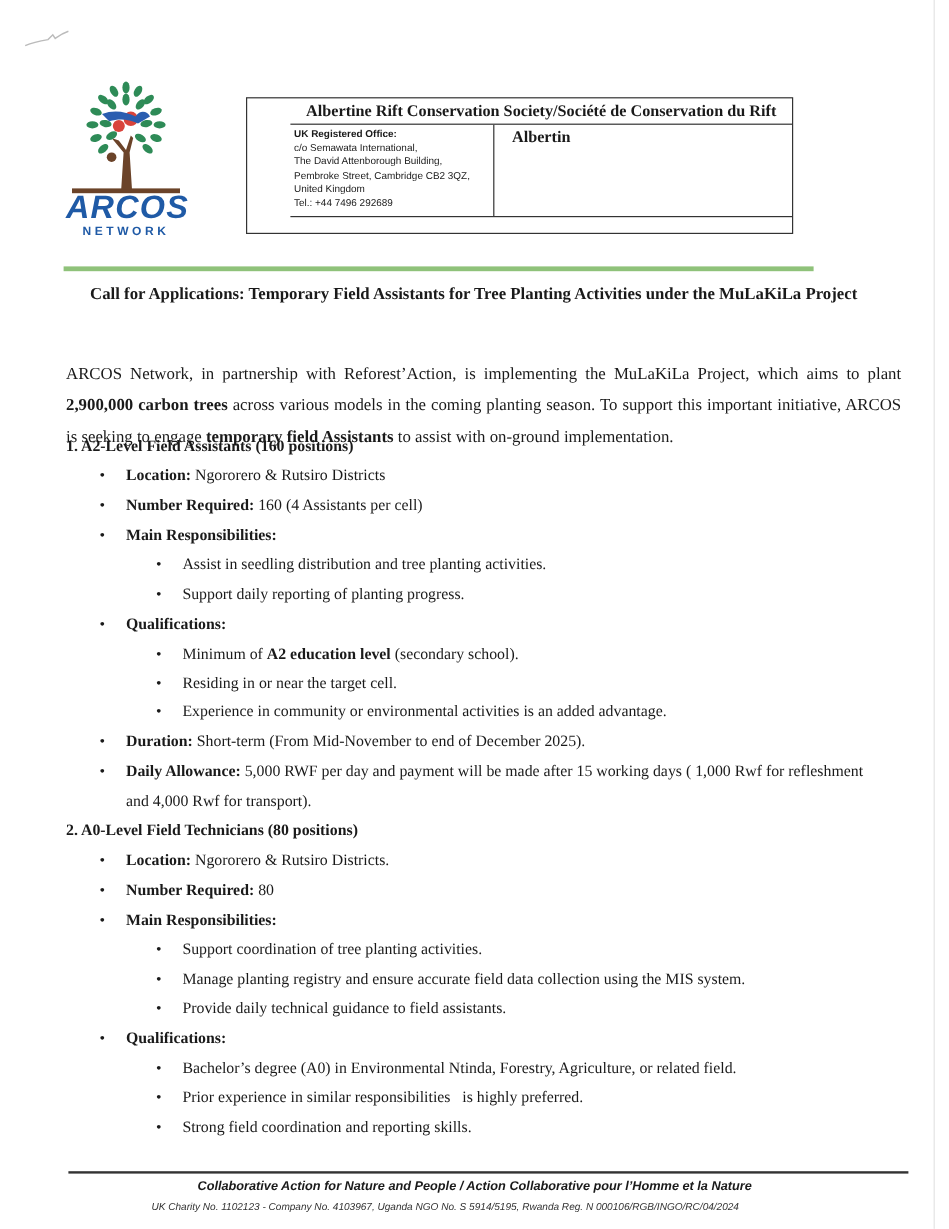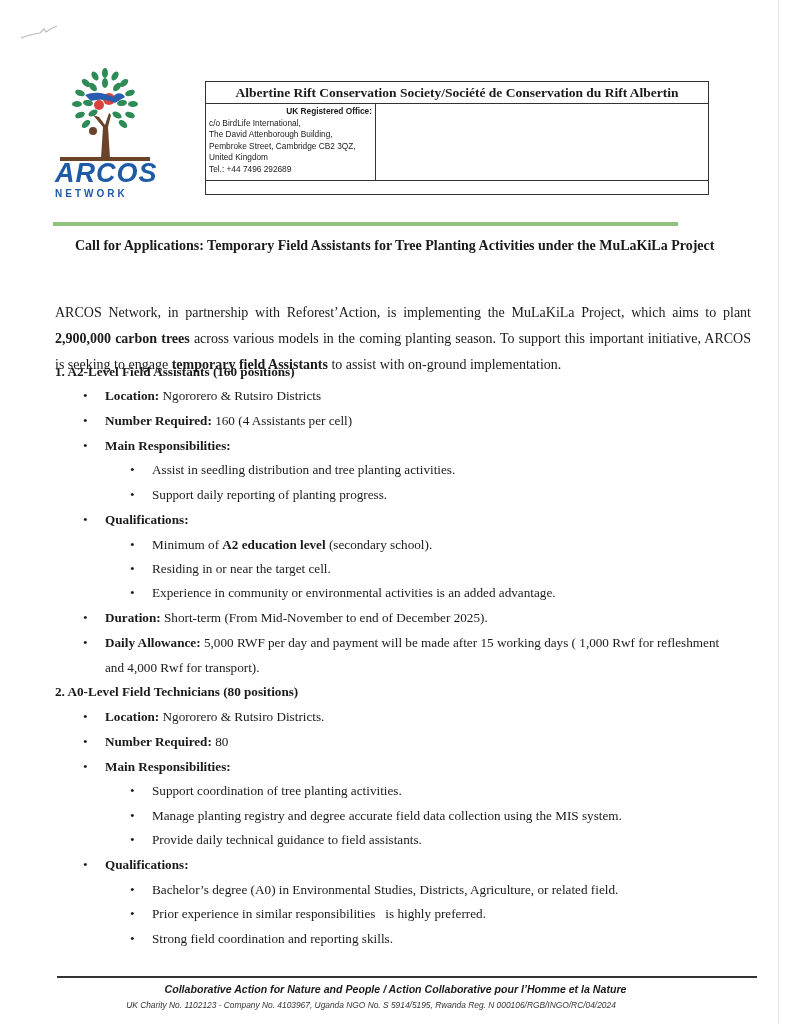--- a/index.html
+++ b/index.html
@@ -1,29 +1,29 @@
 <!DOCTYPE html>
 <html><head>
 <meta charset="utf-8">
 <style>
   html, body { margin:0; padding:0; background:#fff; }
   body { width:791px; height:1024px; position:relative; overflow:hidden; font-family:"Liberation Serif", serif; color:#1a1a1a; }
   .scan-mark { position:absolute; left:18px; top:22px; width:40px; height:20px; }
   .logo { position:absolute; left:55px; top:65px; width:100px; height:130px; }
-  .logo-text { position:absolute; left:55px; top:160px; width:100px; font-family:"Liberation Sans", sans-serif; }
+  .logo-text { position:absolute; left:55px; top:160px; width:100px; text-align:center; font-family:"Liberation Sans", sans-serif; }
   .logo-arcos { font-size:27px; font-weight:bold; color:#1f5aa6; letter-spacing:1px; font-style:italic; line-height:1; }
   .logo-network { font-size:10px; font-weight:bold; color:#1f5aa6; letter-spacing:3px; margin-top:1px; }
-  .header-box { position:absolute; left:205px; top:81px; width:504px; height:114px; border:1px solid #333; box-sizing:border-box; }
+  .header-box { position:absolute; left:205px; top:81px; width:456px; height:114px; border:1px solid #333; box-sizing:border-box;padding-left:36px; }
   .header-title { height:21px; border-bottom:1px solid #333; font-weight:bold; font-size:13.5px; text-align:center; line-height:21px; }
   .cols { display:flex; height:76px; border-bottom:1px solid #333; }
   .col { font-family:"Liberation Sans", sans-serif; font-size:8.3px; line-height:11.6px; padding:2px 3px; box-sizing:border-box; }
   .col1 { width:170px; border-right:1px solid #333; }
   .col2 { width:160px; border-right:1px solid #333; }
   .col3 { flex:1; }
-  .col .h { font-weight:bold;text-align:right; }
+  .col .h { font-weight:bold; }
   .contact-row { font-family:"Liberation Sans", sans-serif; font-size:8.5px; text-align:center; line-height:14px; }
   .contact-row a { color:#1f4fa0; text-decoration:underline; }
   .green-rule { position:absolute; left:53px; top:222px; width:625px; height:4px; background:#8fc27a; }
   .doc-title { position:absolute; left:75px; top:238px; font-size:14px; font-weight:bold; white-space:nowrap; }
   .body-text { position:absolute; left:55px; top:300px; width:696px; font-size:14px; line-height:26px; text-align:justify; }
   .section-head { position:absolute; left:55px; font-size:13.2px; font-weight:bold; }
   .bul { position:absolute; font-size:13.2px; white-space:nowrap; }
   .bul .dot { position:absolute; left:-22px; top:0; }
   .l1 { left:105px; }
   .l2 { left:152px; }
@@ -74,21 +74,21 @@
 <div class="logo-text">
   <div class="logo-arcos">ARCOS</div>
   <div class="logo-network">NETWORK</div>
 </div>
 
 <div class="header-box">
   <div class="header-title">Albertine Rift Conservation Society/Société de Conservation du Rift Albertin</div>
   <div class="cols">
     <div class="col col1">
       <div class="h">UK Registered Office:</div>
-      <div>c/o BirdLife International,</div>
+      <div>c/o Semawata International,</div>
       <div>The David Attenborough Building,</div>
       <div>Pembroke Street, Cambridge CB2 3QZ,</div>
       <div>United  Kingdom</div>
       <div>Tel.: +44 7496 292689</div>
     </div>
   </div>
 </div>
 
 <div class="green-rule"></div>
 
@@ -112,22 +112,22 @@
 <div class="bul l1" style="top:610px"><span class="dot">•</span><b>Duration:</b><span> Short-term (From Mid-November to end of December 2025).</span></div>
 <div class="bul l1" style="top:635px"><span class="dot">•</span><b>Daily Allowance:</b><span> 5,000 RWF per day and payment will be made after 15 working days ( 1,000 Rwf for refleshment</span></div>
 <div class="bul l1" style="top:660px">and 4,000 Rwf for transport).</div>
 
 <div class="section-head" style="top:684px">2. A0-Level Field Technicians (80 positions)</div>
 
 <div class="bul l1" style="top:709px"><span class="dot">•</span><b>Location:</b><span> Ngororero &amp; Rutsiro Districts.</span></div>
 <div class="bul l1" style="top:734px"><span class="dot">•</span><b>Number Required:</b><span> 80</span></div>
 <div class="bul l1" style="top:759px"><span class="dot">•</span><b>Main Responsibilities:</b></div>
 <div class="bul l2" style="top:783px"><span class="dot">•</span><span>Support coordination of tree planting activities.</span></div>
-<div class="bul l2" style="top:808px"><span class="dot">•</span><span>Manage planting registry and degree accurate field data collection using the MIS system.</span></div>
+<div class="bul l2" style="top:808px"><span class="dot">•</span><span>Manage planting registry and ensure accurate field data collection using the MIS system.</span></div>
 <div class="bul l2" style="top:832px"><span class="dot">•</span><span>Provide daily technical guidance to field assistants.</span></div>
 <div class="bul l1" style="top:857px"><span class="dot">•</span><b>Qualifications:</b></div>
-<div class="bul l2" style="top:882px"><span class="dot">•</span><span>Bachelor’s degree (A0) in Environmental Studies, Districts, Agriculture, or related field.</span></div>
+<div class="bul l2" style="top:882px"><span class="dot">•</span><span>Bachelor’s degree (A0) in Environmental Ntinda, Forestry, Agriculture, or related field.</span></div>
 <div class="bul l2" style="top:906px"><span class="dot">•</span><span style="white-space:pre">Prior experience in similar responsibilities   is highly preferred.</span></div>
 <div class="bul l2" style="top:931px"><span class="dot">•</span><span>Strong field coordination and reporting skills.</span></div>
 
 <div class="footer-rule"></div>
 <div class="footer-1">Collaborative Action for Nature and People / Action Collaborative pour l’Homme et la Nature</div>
 <div class="footer-2">UK Charity No. 1102123 - Company No. 4103967, Uganda NGO No. S 5914/5195, Rwanda Reg. N 000106/RGB/INGO/RC/04/2024</div>
 
 </body></html>

